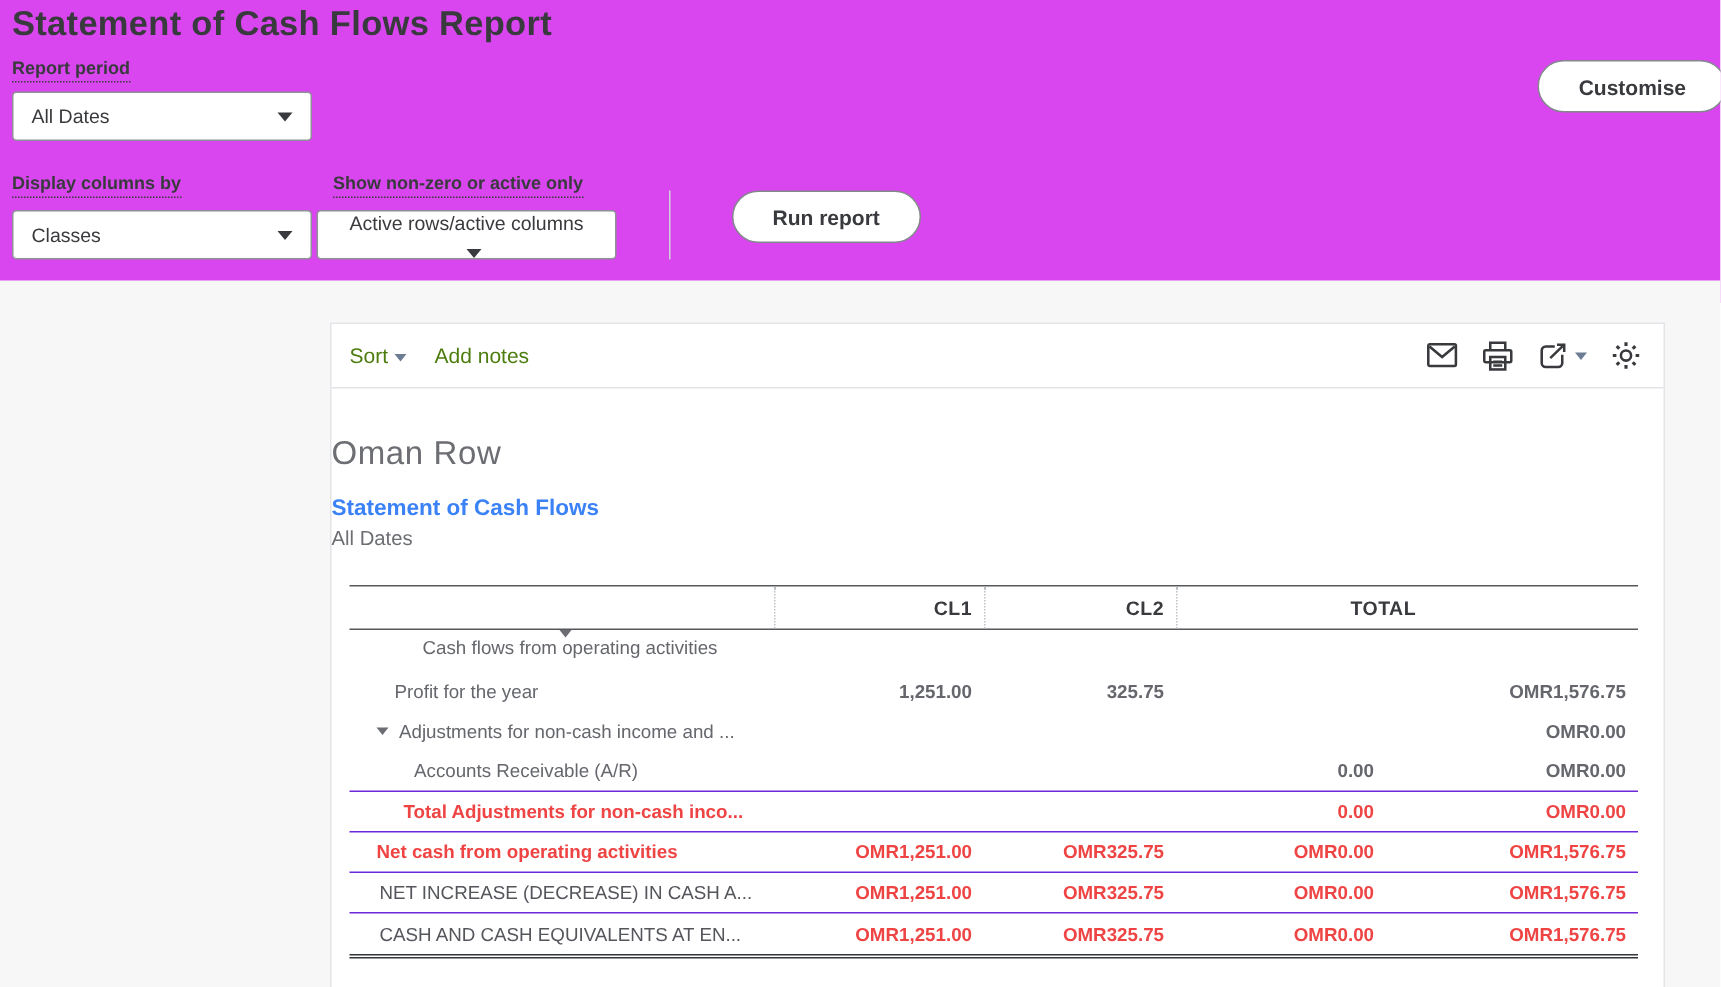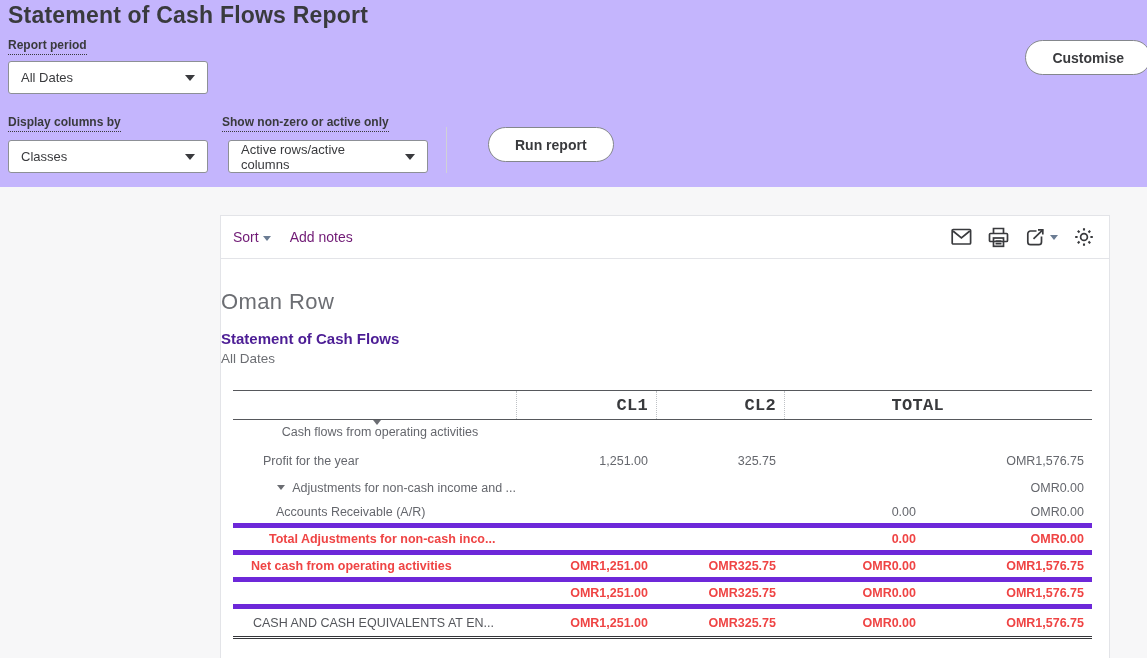--- a/index.html
+++ b/index.html
@@ -5,21 +5,21 @@
   * { margin:0; padding:0; box-sizing:border-box; }
   html,body { width:1147px; height:658px; }
   body {
     position:relative; overflow:hidden; background:#ffffff;
     font-family:"Liberation Sans", sans-serif; color:#393a3d;
   }
 
   
   .top-section {
     position:absolute; top:0; left:0; width:1147px; height:202px;
-    background:#c4b5fd; border-bottom:1px solid #d9dadc;
+    background:#d946ef; border-bottom:1px solid #d9dadc;
   }
   .page-title {
     position:absolute; left:8px; top:2px;
     font-size:23px; font-weight:600; letter-spacing:.2px; color:#393a3d;
   }
   .filter-label {
     position:absolute; font-size:12px; font-weight:600; color:#393a3d;
     border-bottom:1px dotted #393a3d; padding-bottom:2px; white-space:nowrap;
   }
   .dropdown {
@@ -46,65 +46,65 @@
   .card {
     position:absolute; left:220px; top:215px; width:890px; height:470px;
     background:#fff; border:1px solid #e3e4e8;
   }
 
   
   .card-toolbar {
     height:43px; border-bottom:1px solid #e3e4e8;
     display:flex; align-items:center; padding:0 14px 0 12px;
   }
-  .tb-link { color:#701a75; font-size:14px; cursor:pointer; display:flex; align-items:center; }
+  .tb-link { color:#4d7c0f; font-size:14px; cursor:pointer; display:flex; align-items:center; }
   .tb-link .caret-sm {
     width:0; height:0; border-left:4.5px solid transparent; border-right:4.5px solid transparent;
     border-top:5.5px solid #6b7c93; margin-left:4px; margin-top:2px;
   }
   .tb-spacer { flex:1; }
   .tb-icons { display:flex; align-items:center; gap:15px; }
   .tb-icon { width:22px; height:22px; display:flex; align-items:center; justify-content:center; cursor:pointer; }
   .export-group { display:flex; align-items:center; gap:4px; cursor:pointer; }
 
   
   .report-header { text-align:left; margin-top:30px; }
   .company-name { font-size:22px; color:#6c6e73; letter-spacing:.4px; }
-  .report-title { font-size:15px; font-weight:bold; color:#4c1d95; margin-top:15px; }
+  .report-title { font-size:15px; font-weight:bold; color:#3b82f6; margin-top:15px; }
   .report-subtitle { font-size:13.5px; color:#6c6e73; margin-top:4px; }
 
   
   .report-table { margin:24px 17px 0 12px; }
   .thead {
     display:flex; height:30px;
     border-top:1.5px solid #56585c; border-bottom:1.5px solid #56585c;
   }
   .th, .cell { display:flex; align-items:center; }
   .col-label { width:283px; }
   .col-1 { width:140px; } .col-2 { width:128px; } .col-3 { width:140px; } .col-4 { width:168px; }
   .th.num {
     justify-content:flex-end; padding-right:8px;
-    font-size:17px; font-weight:bold; color:#393a3d; letter-spacing:.3px;
-    border-left:1px dotted #bfc2c6; height:100%;font-family:Liberation Mono, monospace;
+    font-size:13px; font-weight:bold; color:#393a3d; letter-spacing:.3px;
+    border-left:1px dotted #bfc2c6; height:100%;
   }
   .trow { display:flex; height:27px; font-size:12.5px; }
-  .trow .cell.num { justify-content:flex-end; padding-right:8px; }
-  .trow.rule { border-bottom:5px solid #6d28d9;justify-content:flex-end; }
+  .trow .cell.num { justify-content:flex-end; padding-right:8px;font-weight:bold; }
+  .trow.rule { border-bottom:1px solid #6d28d9; }
 
   .txt-gray { color:#65676d; }
   .txt-dark { color:#54565b; }
   .bold-dark { color:#ef4444; font-weight:bold; }
 
   .row-arrow {
     width:0; height:0; border-left:4px solid transparent; border-right:4px solid transparent;
     border-top:5px solid #6b6d72; margin-right:7px; flex:none; cursor:pointer;
   }
   .ind-0a { padding-left:11px;flex-direction:column; }  
   .ind-1  { padding-left:30px; }
-  .ind-1a { padding-left:18px;justify-content:flex-end; }  
+  .ind-1a { padding-left:18px; }  
   .ind-2  { padding-left:43px; }
   .ind-1b { padding-left:36px; }  
   .ind-0  { padding-left:18px; }
   .ind-0c { padding-left:20px; }
 
   .double-rule {
     height:3px; border-top:1.5px solid #35363a; border-bottom:1.5px solid #35363a;
   }
 </style>
 </head>
@@ -121,21 +121,21 @@
 
   <div class="pill-btn" style="right:-4px; top:40px;">Customise</div>
 
   <div class="filter-label" style="left:8px; top:115px;">Display columns by</div>
   <div class="dropdown" style="left:8px; top:140px; width:200px;">
     <span>Classes</span>
     <span class="caret-down"></span>
   </div>
 
   <div class="filter-label" style="left:222px; top:115px;">Show non-zero or active only</div>
-  <div class="dropdown" style="left:228px; top:140px; width:200px;">
+  <div class="dropdown" style="left:211px; top:140px; width:200px;flex-direction:column;">
     <span>Active rows/active columns</span>
     <span class="caret-down"></span>
   </div>
 
   <div class="v-divider" style="left:446px; top:127px; height:46px;"></div>
   <div class="pill-btn" style="left:488px; top:127px;text-align:center;">Run report</div>
 </div>
 
 <div class="gray-area"></div>
 
@@ -256,20 +256,23 @@
       <div class="cell col-label ind-0">
         <span>Net cash from operating activities</span>
       </div>
       <div class="cell num col-1">OMR1,251.00</div>
       <div class="cell num col-2">OMR325.75</div>
       <div class="cell num col-3">OMR0.00</div>
       <div class="cell num col-4">OMR1,576.75</div>
     </div>
 
     <div class="trow rule">
+      <div class="cell col-label ind-0c txt-dark">
+        <span>NET INCREASE (DECREASE) IN CASH A...</span>
+      </div>
       <div class="cell num col-1 bold-dark">OMR1,251.00</div>
       <div class="cell num col-2 bold-dark">OMR325.75</div>
       <div class="cell num col-3 bold-dark">OMR0.00</div>
       <div class="cell num col-4 bold-dark">OMR1,576.75</div>
     </div>
 
     <div class="trow">
       <div class="cell col-label ind-0c txt-dark">
         <span>CASH AND CASH EQUIVALENTS AT EN...</span>
       </div>

